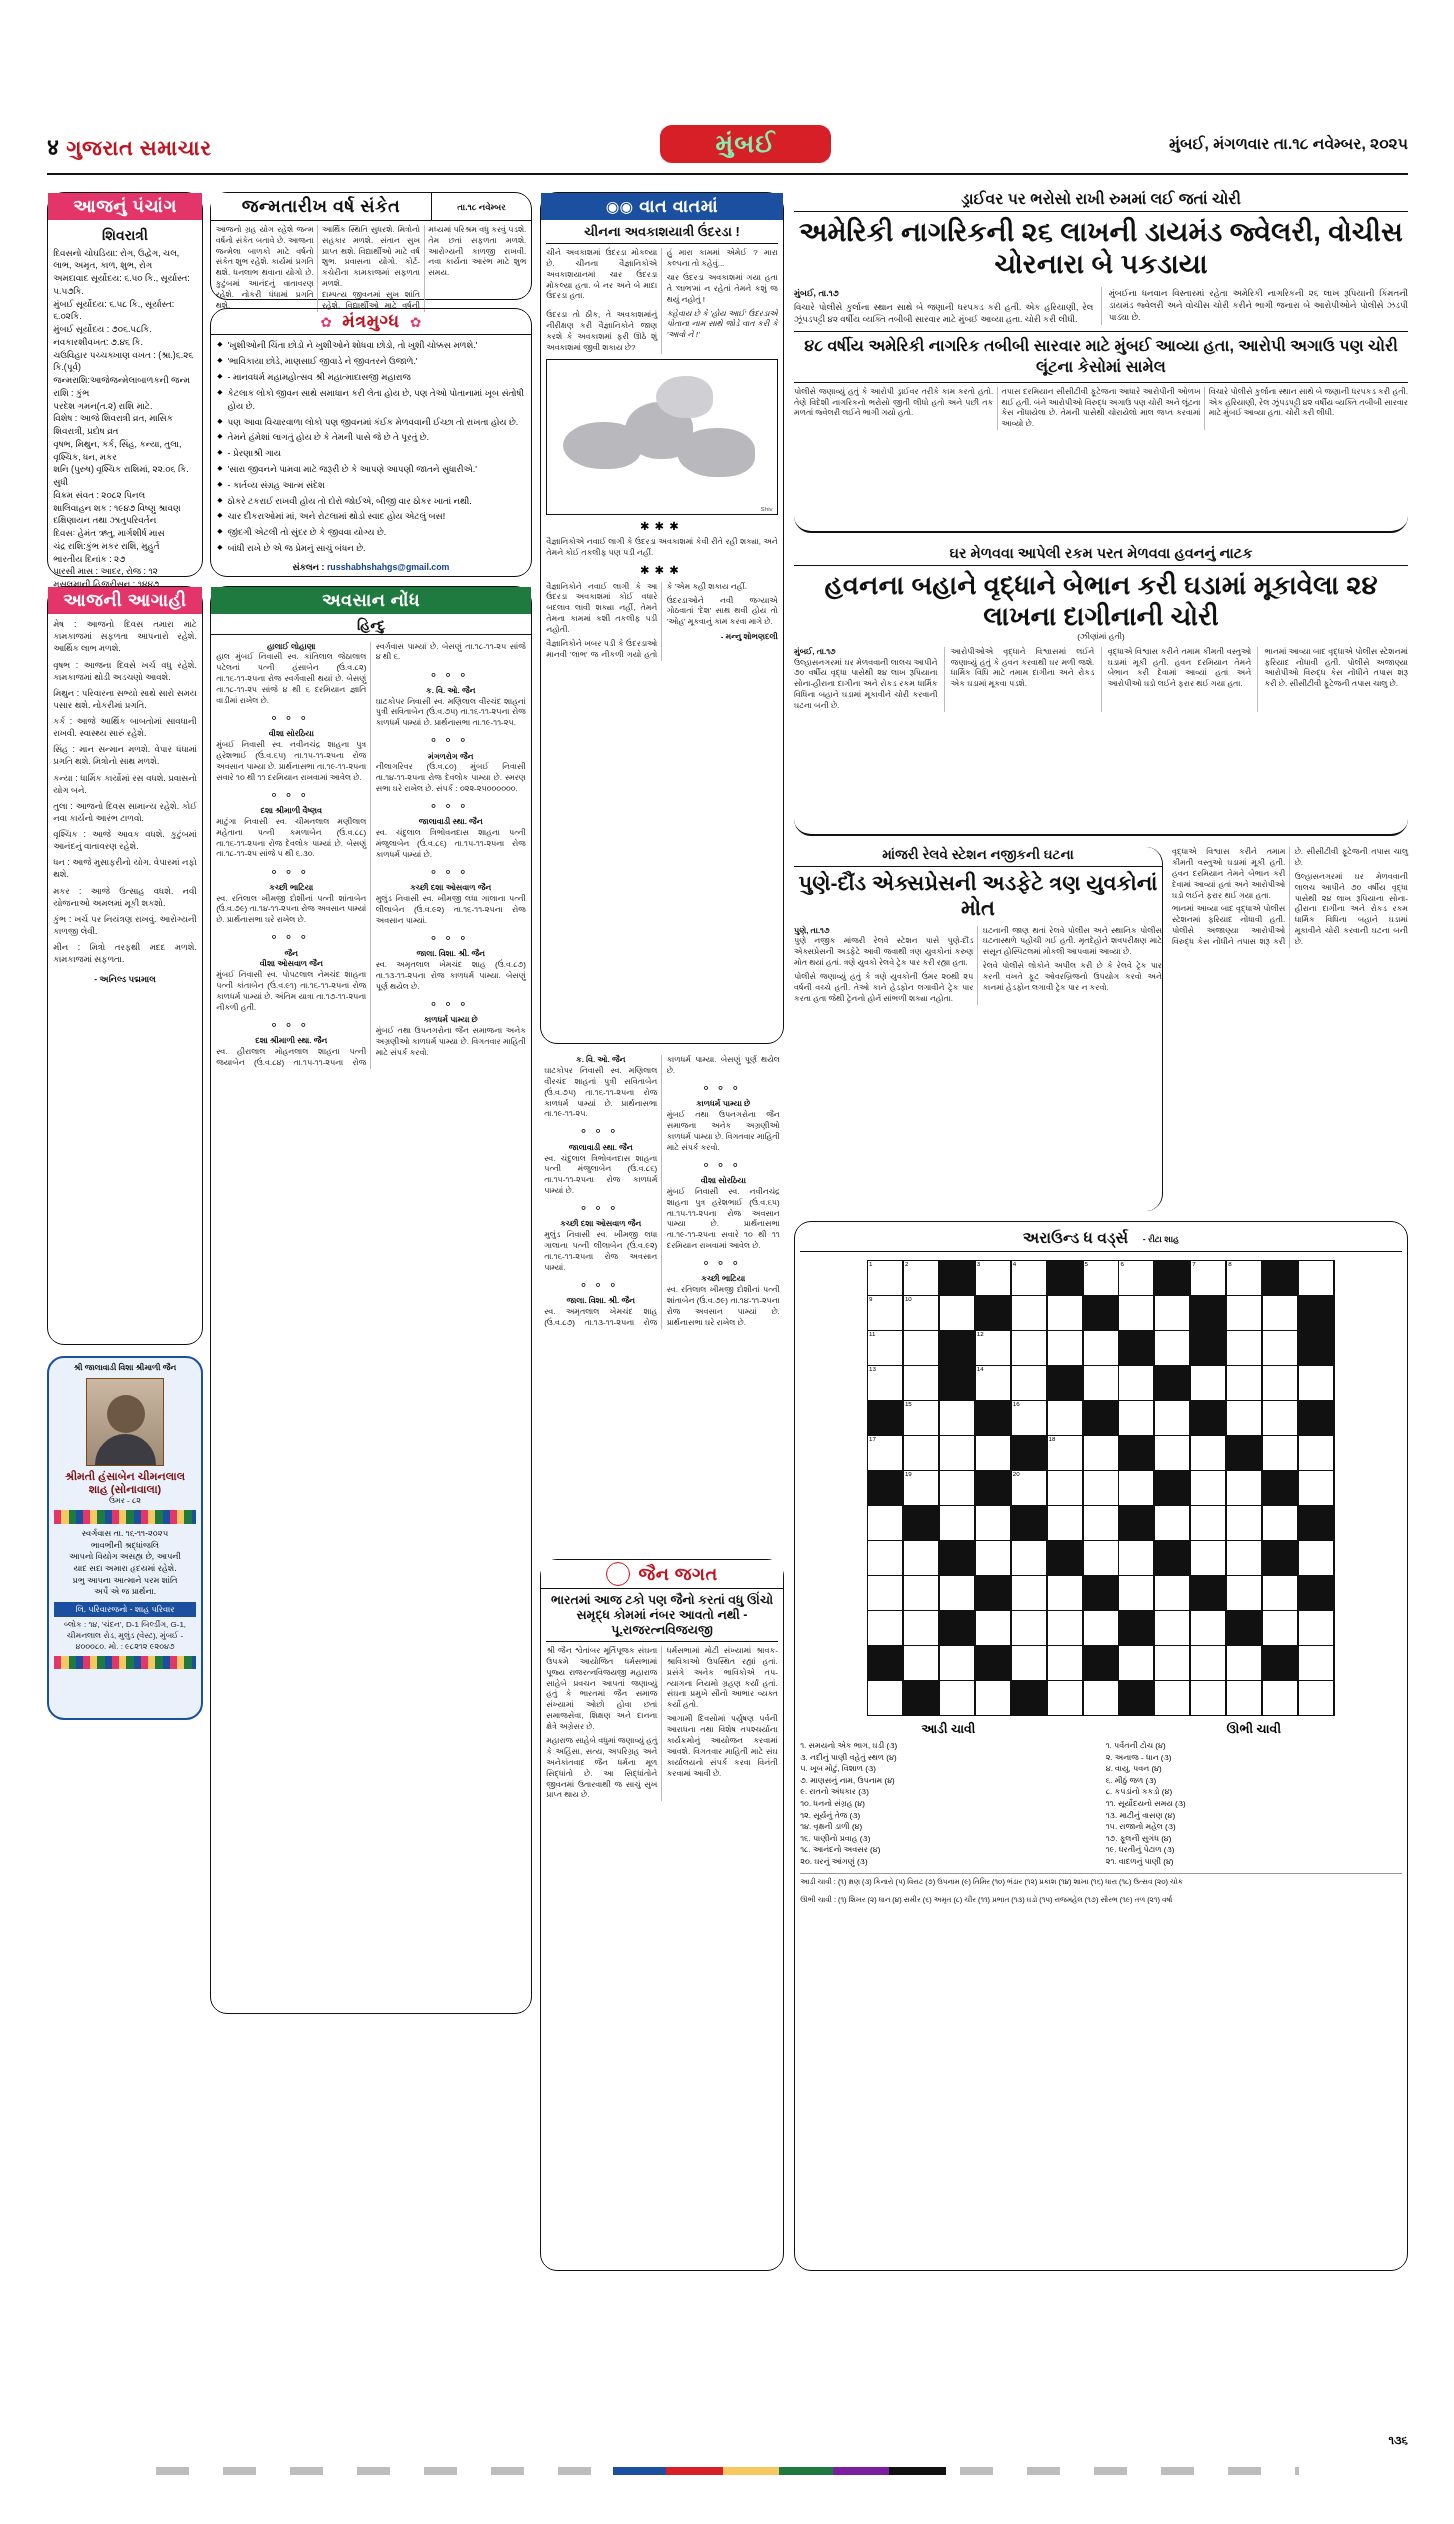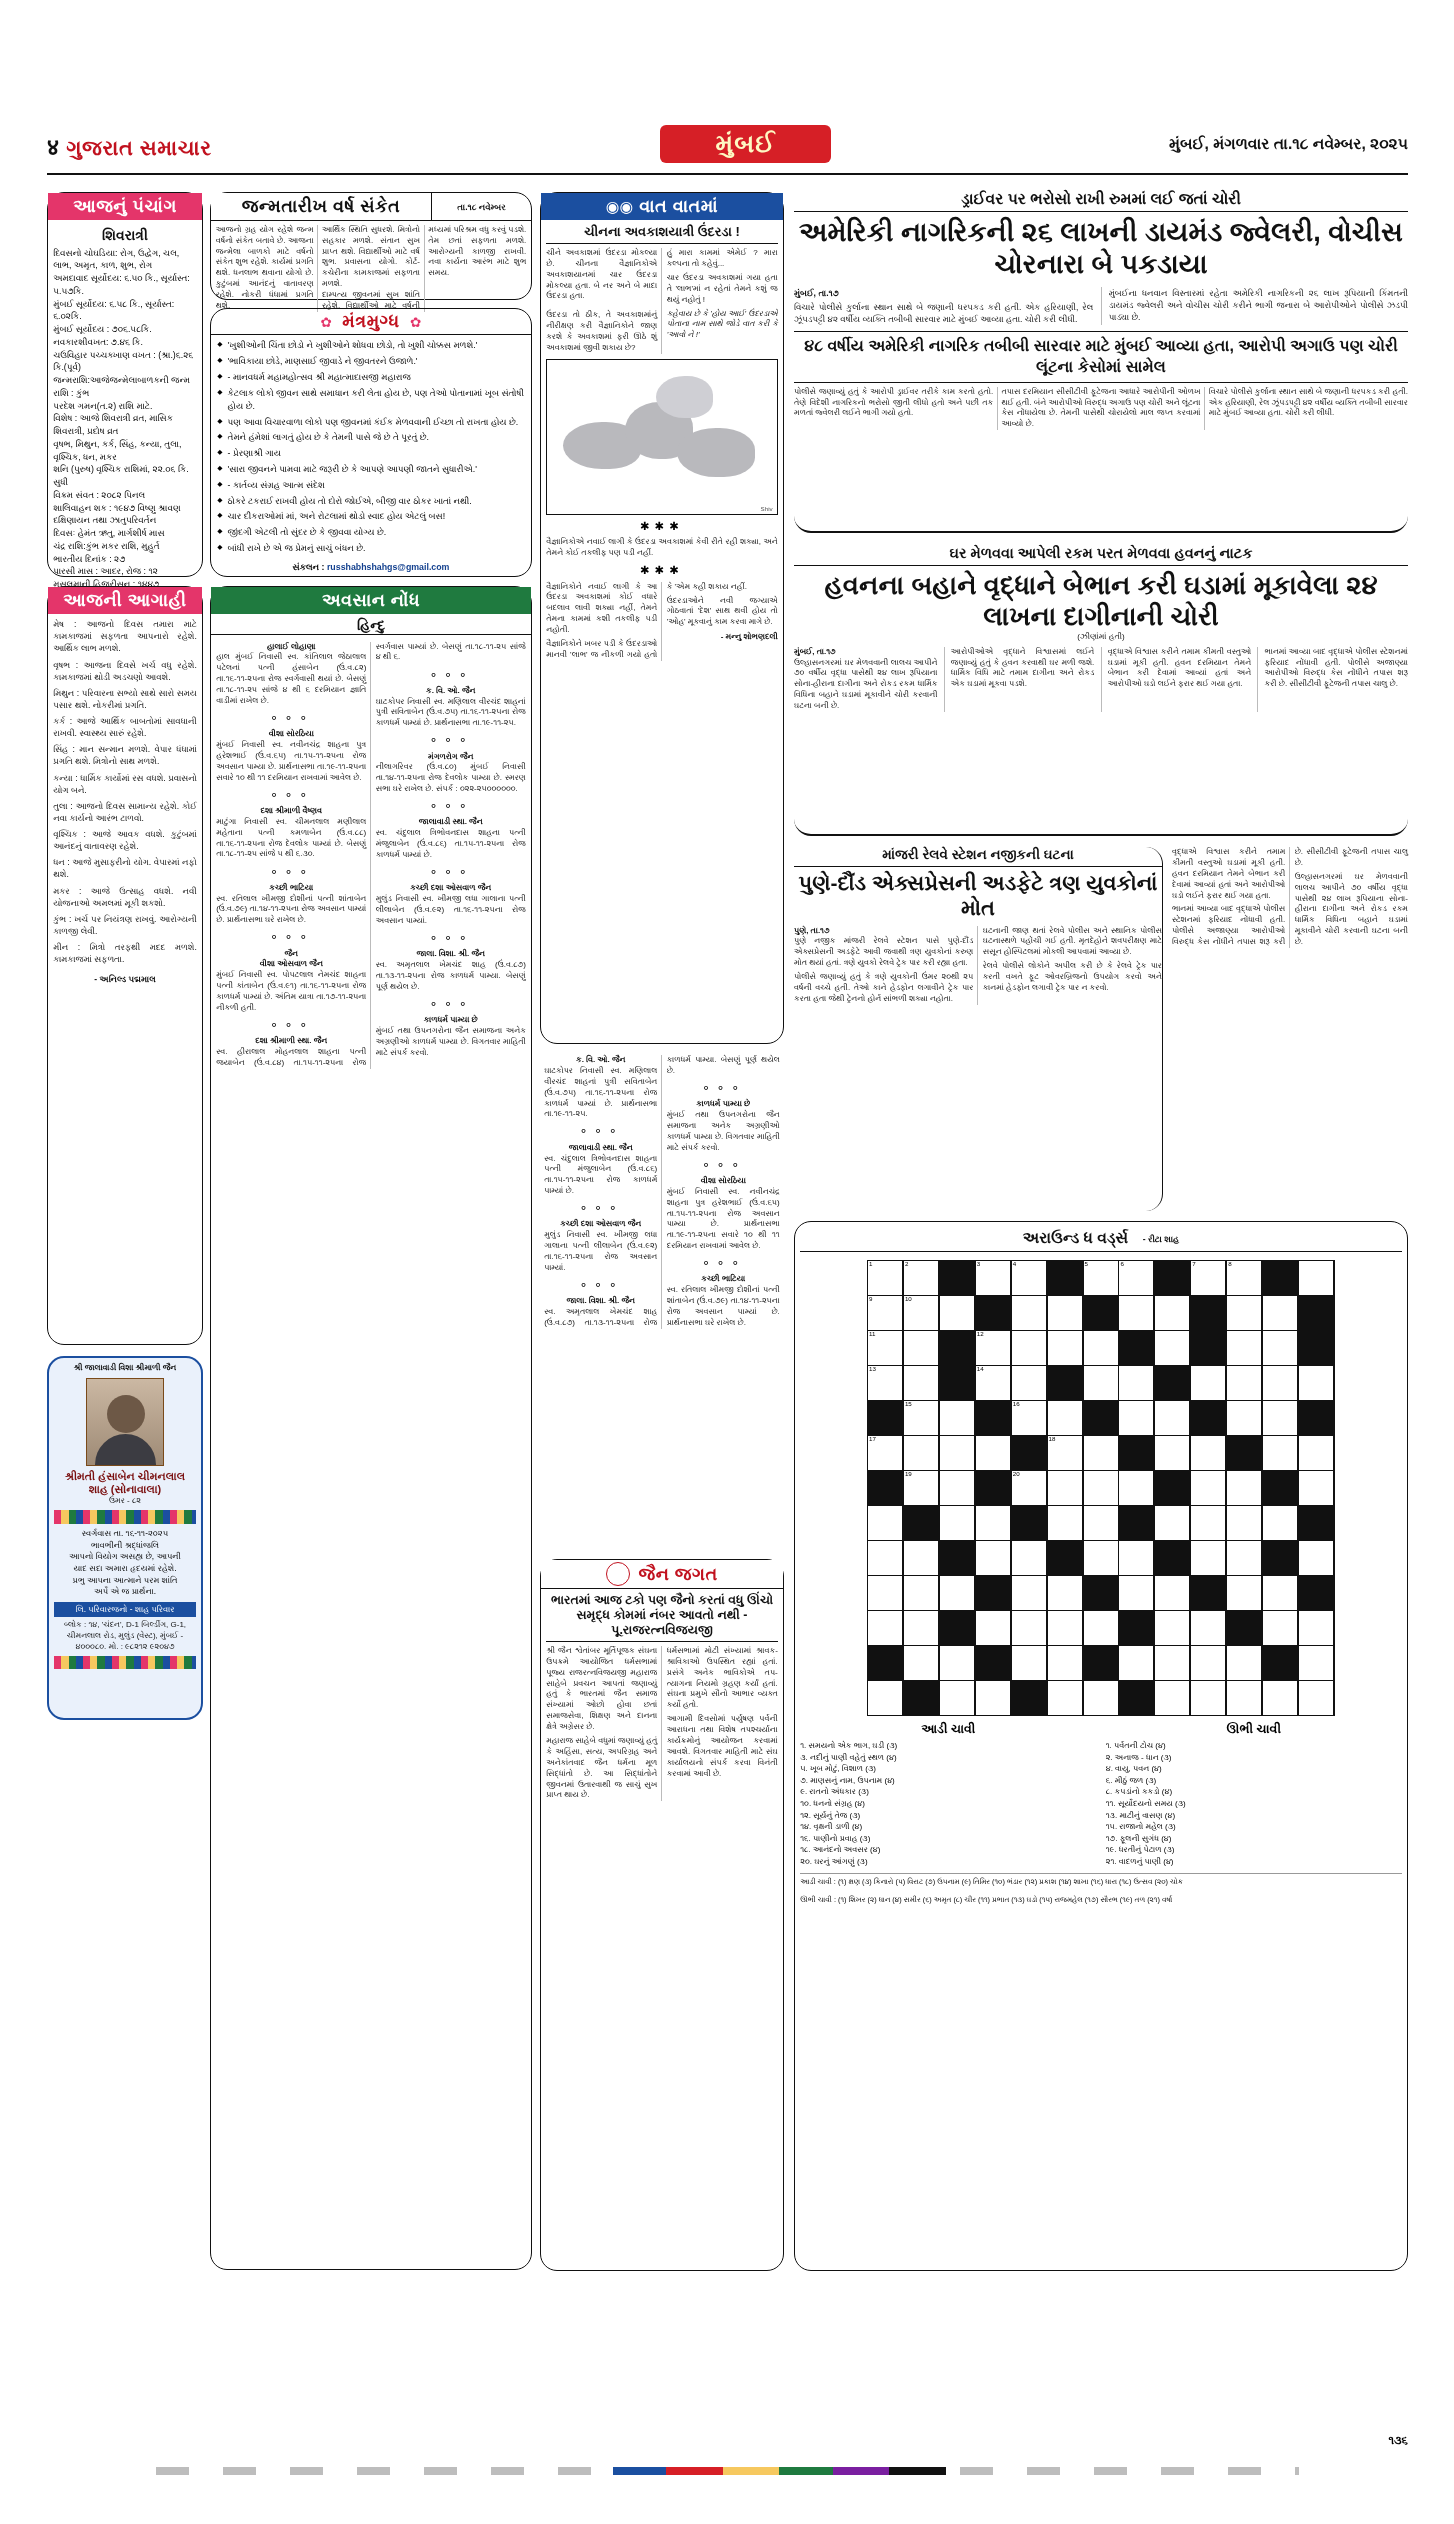--- a/index.html
+++ b/index.html
@@ -21,23 +21,23 @@
   
   .masthead {
     position: absolute; left: 47px; top: 127px; width: 1361px; height: 48px;
     border-bottom: 2.6px solid #111;
   }
   .mh-left { position:absolute; left:0; top:3.1px; display:flex; align-items:baseline; gap:7.3px; }
   .mh-page-num { font-size: 23px; font-weight: bold; color:#111; }
   .mh-title { font-size: 21px; font-weight: bold; color:#c1121f; letter-spacing:0.5px; }
   .mh-center {
     position:absolute; left: 613px; top:-2.1px; width: 171px; height: 38px;
-    background: #d61f26; color:#fef9c3; font-size: 25px; font-weight:bold;
+    background: #d61f26; color:#86efac; font-size: 25px; font-weight:bold;
     display:flex; align-items:center; justify-content:center; letter-spacing:1px;
-    border-radius: 6px;
+    border-radius: 12px;
   }
   .mh-right { position:absolute; right:0; top:8.3px; font-size:15.6px; font-weight:bold; color:#111; }
 
   .box { position:absolute;border-radius:17px; }
   .bhead {
     text-align:center; font-weight:bold; color:#fff;
     background:#d61f26; font-size: 17.7px; padding: 3.1px 0;
     letter-spacing: 0.5px;
   }
   .bhead.pink { background:#e4356a; }
@@ -261,21 +261,21 @@
       <div>ચાર દીકરાઓમાં માં, અને રોટલામાં થોડો સ્વાદ હોય એટલું બસ!</div>
       <div>જીંદગી એટલી તો સુંદર છે કે જીવવા યોગ્ય છે.</div>
       <div>બાંધી રાખે છે એ જ પ્રેમનું સાચું બંધન છે.</div>
     </div>
     <div style="text-align:center; font-size:8.8px; padding-bottom:3.1px;">
       <span class="bold">સંકલન :</span>
       <a href="#" class="blue bold" style="text-decoration:none;">russhabhshahgs@gmail.com</a>
     </div>
   </div>
 
-  <div class="box frame" style="left:210px; top:586px; width:322px; height:1684px;">
+  <div class="box frame" style="left:210px; top:586px; width:322px; height:1428px;">
     <div class="bhead green">અવસાન નોંધ</div>
     <div class="sub-head" style="border-bottom:1px solid #111;">હિન્દુ</div>
     <div class="cols2" style="padding:4.2px 5.2px;">
       <div class="body-text xs bold center">હાલાઈ લોહાણા</div>
       <div class="body-text xs">હાલ મુંબઈ નિવાસી સ્વ. કાંતિલાલ જેઠાલાલ પટેલનાં પત્ની હંસાબેન (ઉં.વ.૮૨) તા.૧૬-૧૧-૨૫ના રોજ સ્વર્ગવાસી થયાં છે. બેસણું તા.૧૮-૧૧-૨૫ સાંજે ૪ થી ૬ દરમિયાન જ્ઞાતિ વાડીમાં રાખેલ છે.</div>
       <div class="sep-dots">⚬⚬⚬</div>
       <div class="body-text xs bold center">વીશા સોરઠિયા</div>
       <div class="body-text xs">મુંબઈ નિવાસી સ્વ. નવીનચંદ્ર શાહના પુત્ર હરેશભાઈ (ઉં.વ.૬૫) તા.૧૫-૧૧-૨૫ના રોજ અવસાન પામ્યા છે. પ્રાર્થનાસભા તા.૧૯-૧૧-૨૫ના સવારે ૧૦ થી ૧૧ દરમિયાન રાખવામાં આવેલ છે.</div>
       <div class="sep-dots">⚬⚬⚬</div>
       <div class="body-text xs bold center">દશા શ્રીમાળી વૈષ્ણવ</div>

